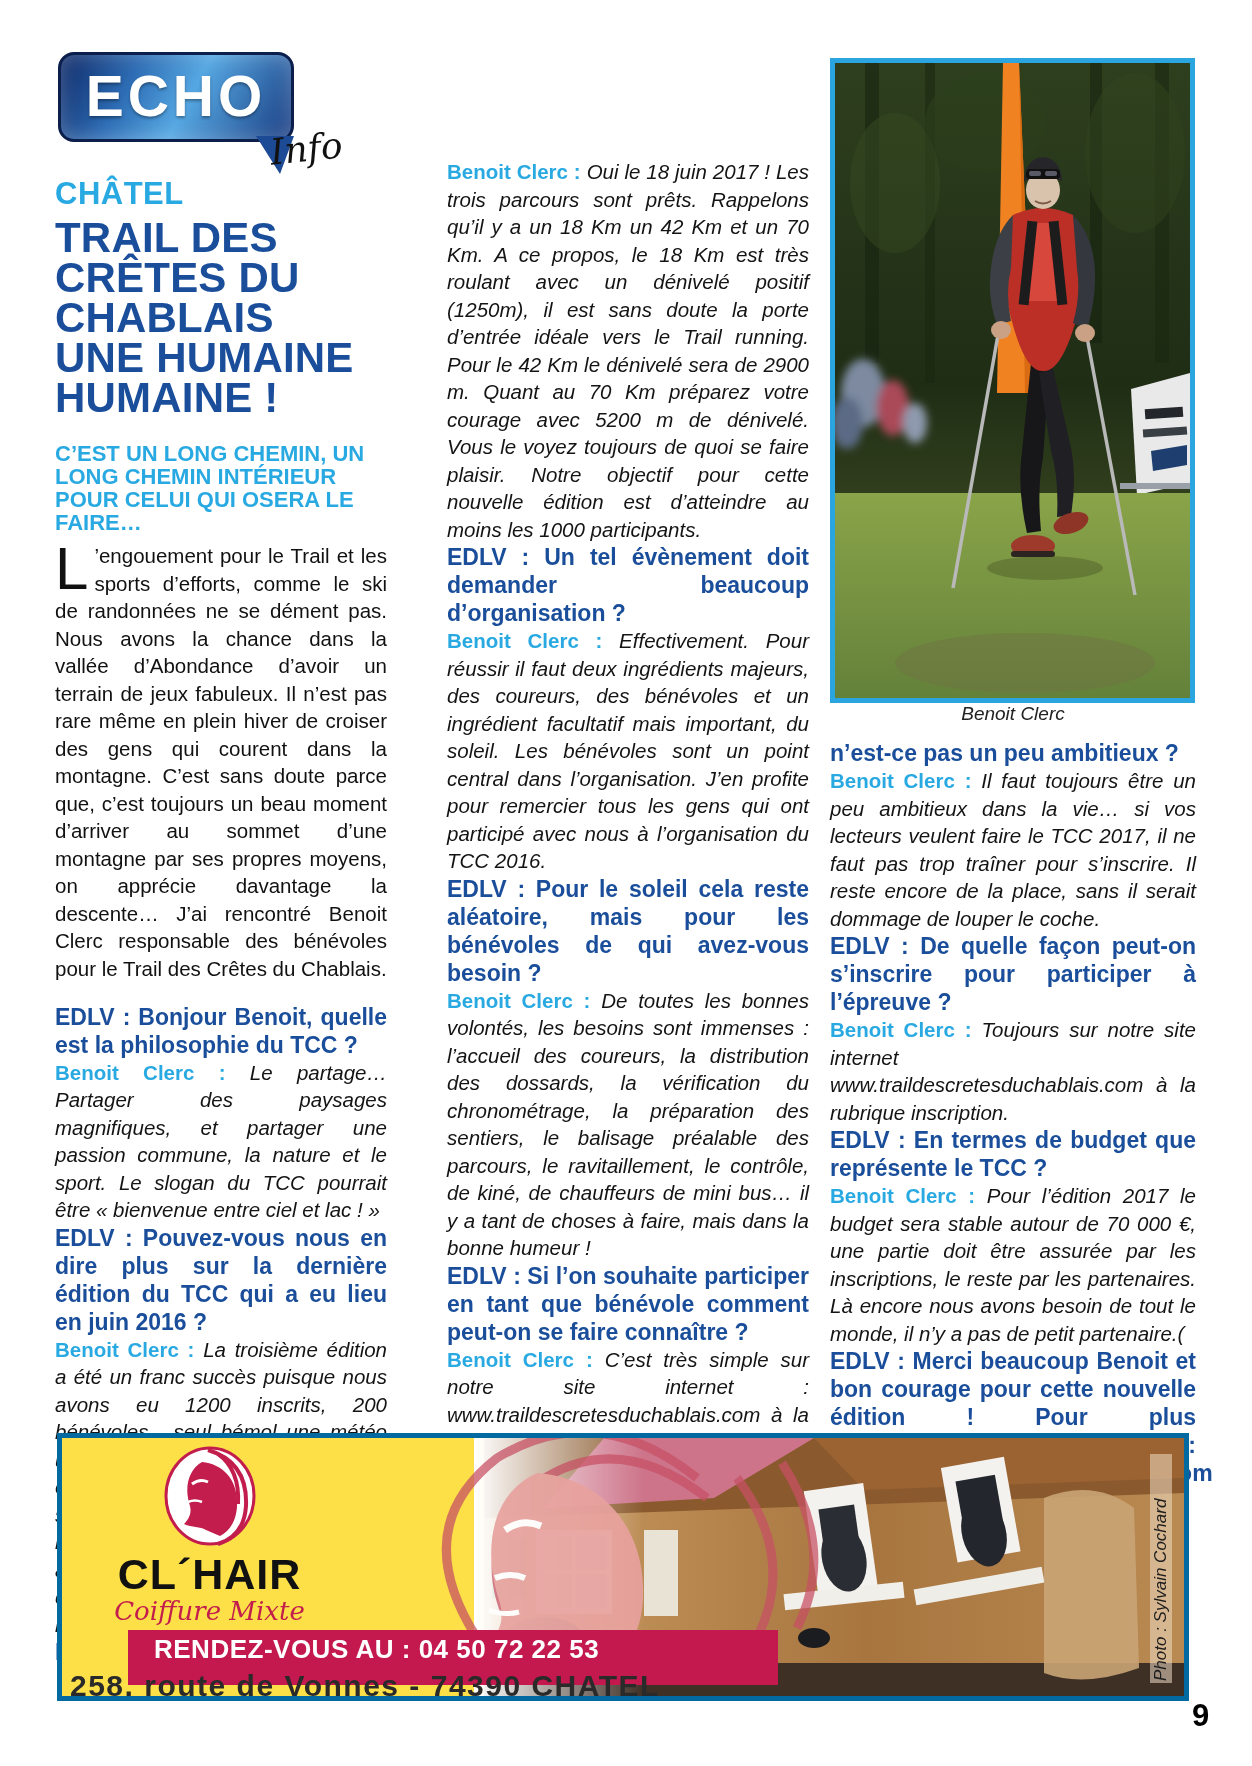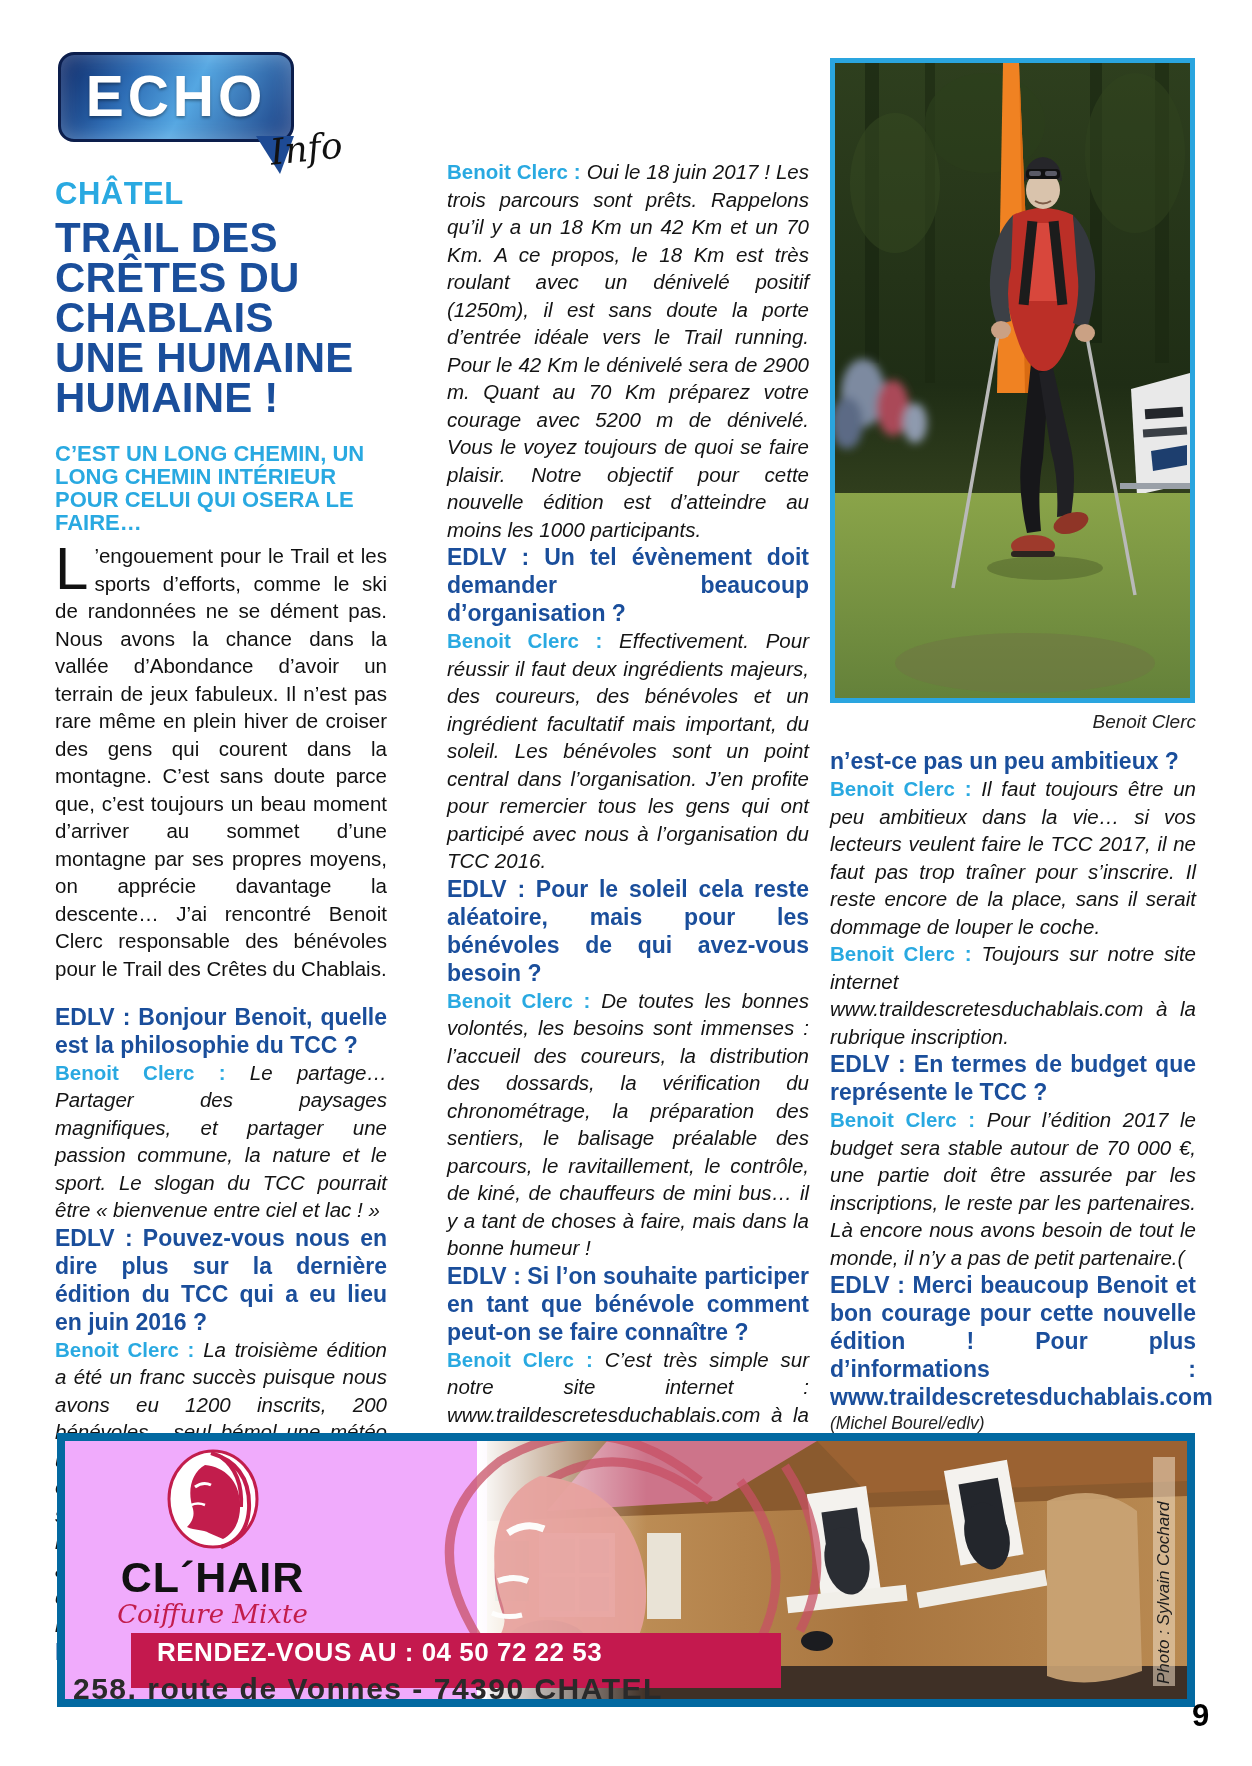--- a/index.html
+++ b/index.html
@@ -28,26 +28,26 @@
   .subtitle{color:#29a9e1;font-size:22px;font-weight:800;line-height:23px;margin-top:24px;}
   .intro{font-size:20.5px;line-height:27.5px;text-align:justify;margin-top:8px;}
   .dropcap{float:left;font-size:60px;line-height:48px;font-weight:400;padding-right:6px;padding-top:3px;}
 
   .q{color:#1a4e9b;font-weight:bold;font-size:23px;line-height:28px;text-align:justify;margin:0;}
   .a{font-size:20.5px;line-height:27.5px;text-align:justify;margin:0;font-style:italic;color:#141414;}
   .speaker{color:#29a9e1;font-weight:bold;font-style:normal;}
 
   
   .photo-frame{width:355px;height:635px;border:5px solid #2aa5df;background:#223018;}
-  .photo-caption{font-style:italic;font-size:19px;text-align:right;margin-top:8px;margin-bottom:14px;color:#222;}
+  .photo-caption{font-style:italic;font-size:19px;text-align:center;margin-top:0;margin-bottom:14px;color:#222;}
   .credit{font-style:italic;font-size:17.5px;margin-top:2px;color:#222;font-weight:normal;}
 
   
-  .ad{position:absolute;left:57px;top:1433px;width:1122px;height:258px;border:8px solid #0369a1;
-      background:#f0abfc;overflow:hidden;}
+  .ad{position:absolute;left:57px;top:1433px;width:1122px;height:258px;border:5px solid #0369a1;
+      background:#fde047;overflow:hidden;}
   .ad-photo{position:absolute;right:0;top:0;width:700px;height:258px;}
   .ad-photo-fade{position:absolute;right:540px;top:0;width:170px;height:258px;
       background:linear-gradient(to right,#ffffff 0%,rgba(255,255,255,0) 100%);}
   .ad-face-art{position:absolute;left:175px;top:0;width:600px;height:200px;opacity:.92;}
   .ad-logo{position:absolute;left:40px;top:6px;width:215px;text-align:center;}
   .ad-emblem{width:96px;height:104px;}
   .ad-brand{font-size:43px;font-weight:900;color:#111;letter-spacing:1px;line-height:44px;}
   .ad-tagline{font-family:"DejaVu Serif",serif;font-style:italic;font-size:26px;color:#c21d4c;line-height:30px;}
   .ad-banner{position:absolute;left:66px;top:192px;width:624px;height:55px;background:#c4194e;
       color:#fff;font-weight:800;font-size:26px;line-height:38px;padding-left:26px;letter-spacing:.5px;}
@@ -185,20 +185,21 @@
           <rect x="210" y="108" width="12" height="5" rx="2" fill="#5a5a66"></rect>
           <path d="M200 138 Q208 143 216 138" stroke="#7d5a46" stroke-width="2" fill="none"></path>
         </g>
       </svg>
     </div>
     <div class="photo-caption">Benoit Clerc</div>
 
     <p class="q">n’est-ce pas un peu ambitieux ?</p>
     <p class="a"><span class="speaker">Benoit Clerc :</span> <span>Il faut toujours être un peu ambitieux dans la vie… si vos lecteurs veulent faire le TCC 2017, il ne faut pas trop traîner pour s’inscrire. Il reste encore de la place, sans il serait dommage de louper le coche.</span></p>
 
+    <p class="q">EDLV : De quelle façon peut-on s’inscrire pour participer à l’épreuve ?</p>
     <p class="a"><span class="speaker">Benoit Clerc :</span> <span>Toujours sur notre site internet www.traildescretesduchablais.com à la rubrique inscription.</span></p>
 
     <p class="q">EDLV : En termes de budget que représente le TCC ?</p>
     <p class="a"><span class="speaker">Benoit Clerc :</span> <span>Pour l’édition 2017 le budget sera stable autour de 70 000 €, une partie doit être assurée par les inscriptions, le reste par les partenaires. Là encore nous avons besoin de tout le monde, il n’y a pas de petit partenaire.(</span></p>
 
     <p class="q">EDLV : Merci beaucoup Benoit et bon courage pour cette nouvelle édition ! Pour plus d’informations : www.traildescretesduchablais.com</p>
     <div class="credit">(Michel Bourel/edlv)</div>
   </div>
 
   <div class="ad">

